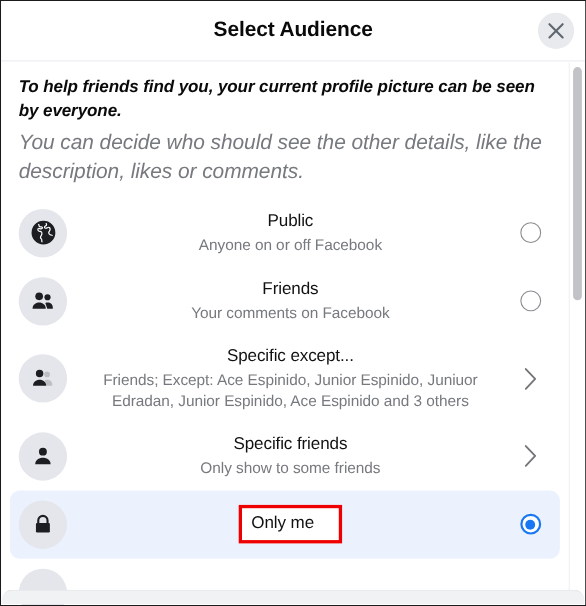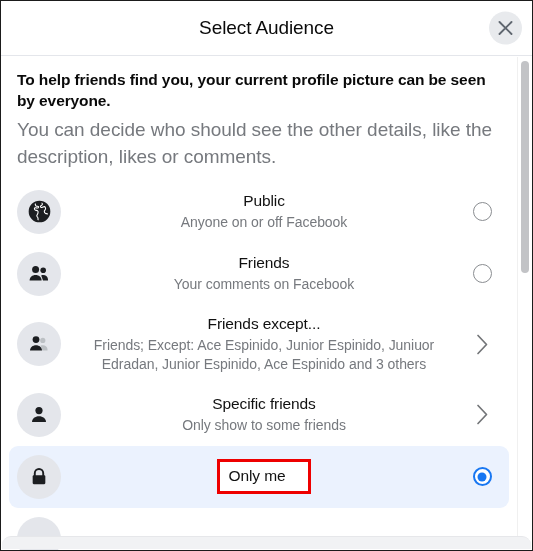--- a/index.html
+++ b/index.html
@@ -28,21 +28,21 @@
     height: 55px;
     flex: 0 0 55px;
     border-bottom: 1px solid #e4e6eb;
     display: flex;
     align-items: center;
     justify-content: center;
     background: #ffffff;
   }
   .header-title {
     font-size: 19px;
-    font-weight: normal;
+    font-weight: bold;
     color: #0a0a0a;
     letter-spacing: -0.1px;
   }
   .close-button {
     position: absolute;
     right: 10px;
     top: 50%;
     transform: translateY(-50%);
     width: 33px;
     height: 33px;
@@ -60,20 +60,21 @@
   .body-scroll {
     position: relative;
     flex: 1 1 auto;
     overflow: hidden;
     background: #ffffff;
     padding-right: 15px;
   }
 
   .intro {
     padding: 14px 16px 6px 16px;
+    font-style: italic;
   }
   .intro-title {
     font-size: 15.5px;
     font-weight: bold;
     color: #0a0a0a;
     line-height: 1.35;
     letter-spacing: -0.1px;
   }
   .intro-sub {
     margin-top: 5px;
@@ -274,21 +275,21 @@
           <span>
             <svg width="24" height="24" viewBox="0 0 24 24">
               <circle cx="15.8" cy="8.4" r="2.6" fill="#bcc0c4"></circle>
               <path d="M13.6 13.6c.7-.3 1.5-.4 2.3-.4 2.6 0 4.6 1.7 4.6 4.3v1.1h-5.2z" fill="#bcc0c4"></path>
               <circle cx="9.0" cy="7.6" r="3.4" fill="#1c1e21"></circle>
               <path d="M3.0 18.6c0-3.2 2.7-5.4 6-5.4s6 2.2 6 5.4z" fill="#1c1e21"></path>
             </svg>
           </span>
         </div>
         <div class="option-text">
-          <div class="option-label">Friends except...</div>
+          <div class="option-label">Specific except...</div>
           <div class="option-desc">Friends; Except: Ace Espinido, Junior Espinido, Juniuor Edradan, Junior Espinido, Ace Espinido and 3 others</div>
         </div>
         <div class="option-trailing chevron">
           <span>
             <svg width="13" height="21" viewBox="0 0 13 21">
               <path d="M2 1.5 L10.5 10.5 L2 19.5" stroke="#737578" stroke-width="1.7" fill="none" stroke-linecap="round" stroke-linejoin="round"></path>
             </svg>
           </span>
         </div>
       </div>

